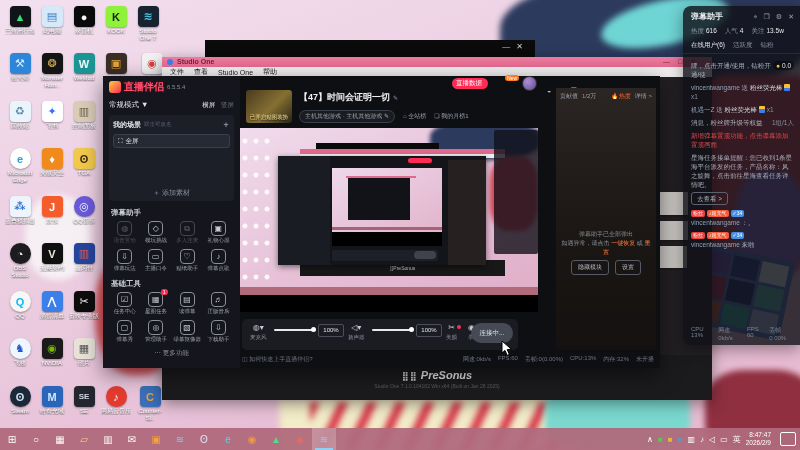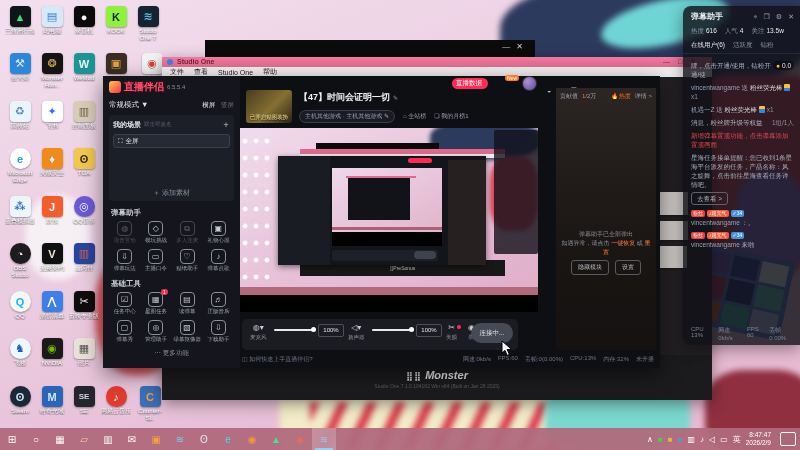--- a/index.html
+++ b/index.html
@@ -318,21 +318,21 @@
     <span class="t">Studio One</span>
     <span class="btns" id="so-btns"><span>—</span><span>□</span><span>✕</span></span>
   </div>
   <div id="so-menu">
       <span>文件</span>
       <span>查看</span>
       <span>Studio One</span>
       <span>帮助</span>
     </div>
   <div id="so-splash">
-    <div id="so-brand"><span class="bars">⣿⣿</span><span>Monster</span></div>
+    <div id="so-brand"><span class="bars">⣿⣿</span><span>PreSonus</span></div>
     <div id="so-sub">Studio One 7.1.0.104182 Win x64 (Built on Jan 28 2025)</div>
   </div>
 </div>
 
 <div class="abs grey-block" style="left:653px;top:192px;width:35px;height:23px;"></div>
 <div class="abs grey-block" style="left:651px;top:221px;width:37px;height:19px;"></div>
 <div class="abs grey-block" style="left:654px;top:246px;width:33px;height:22px;"></div>
 
 <div id="app" class="abs">
 

